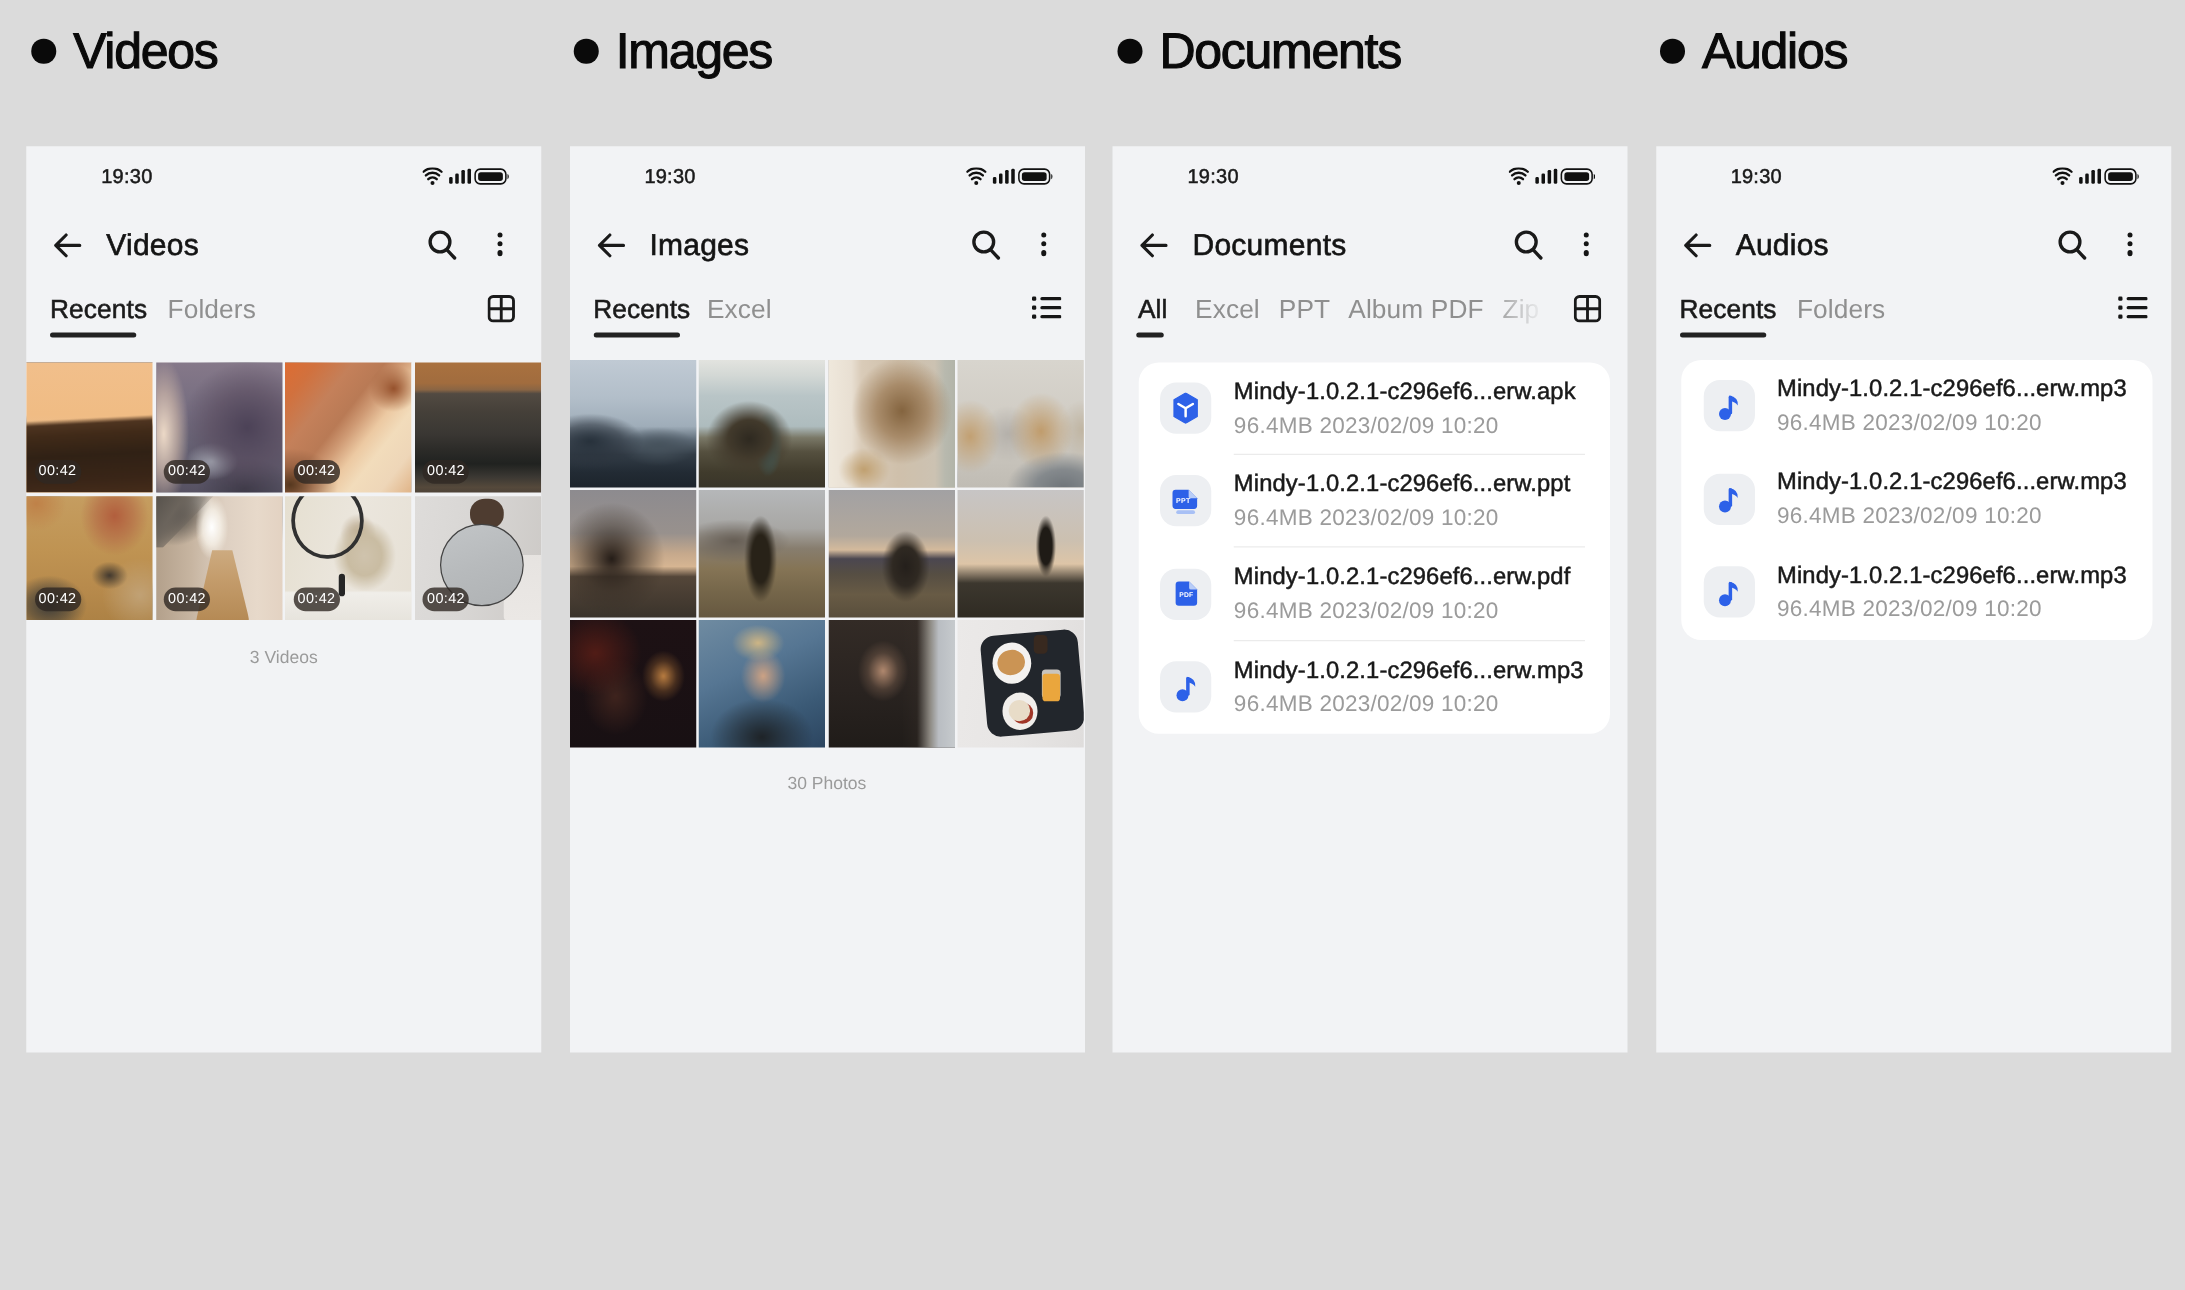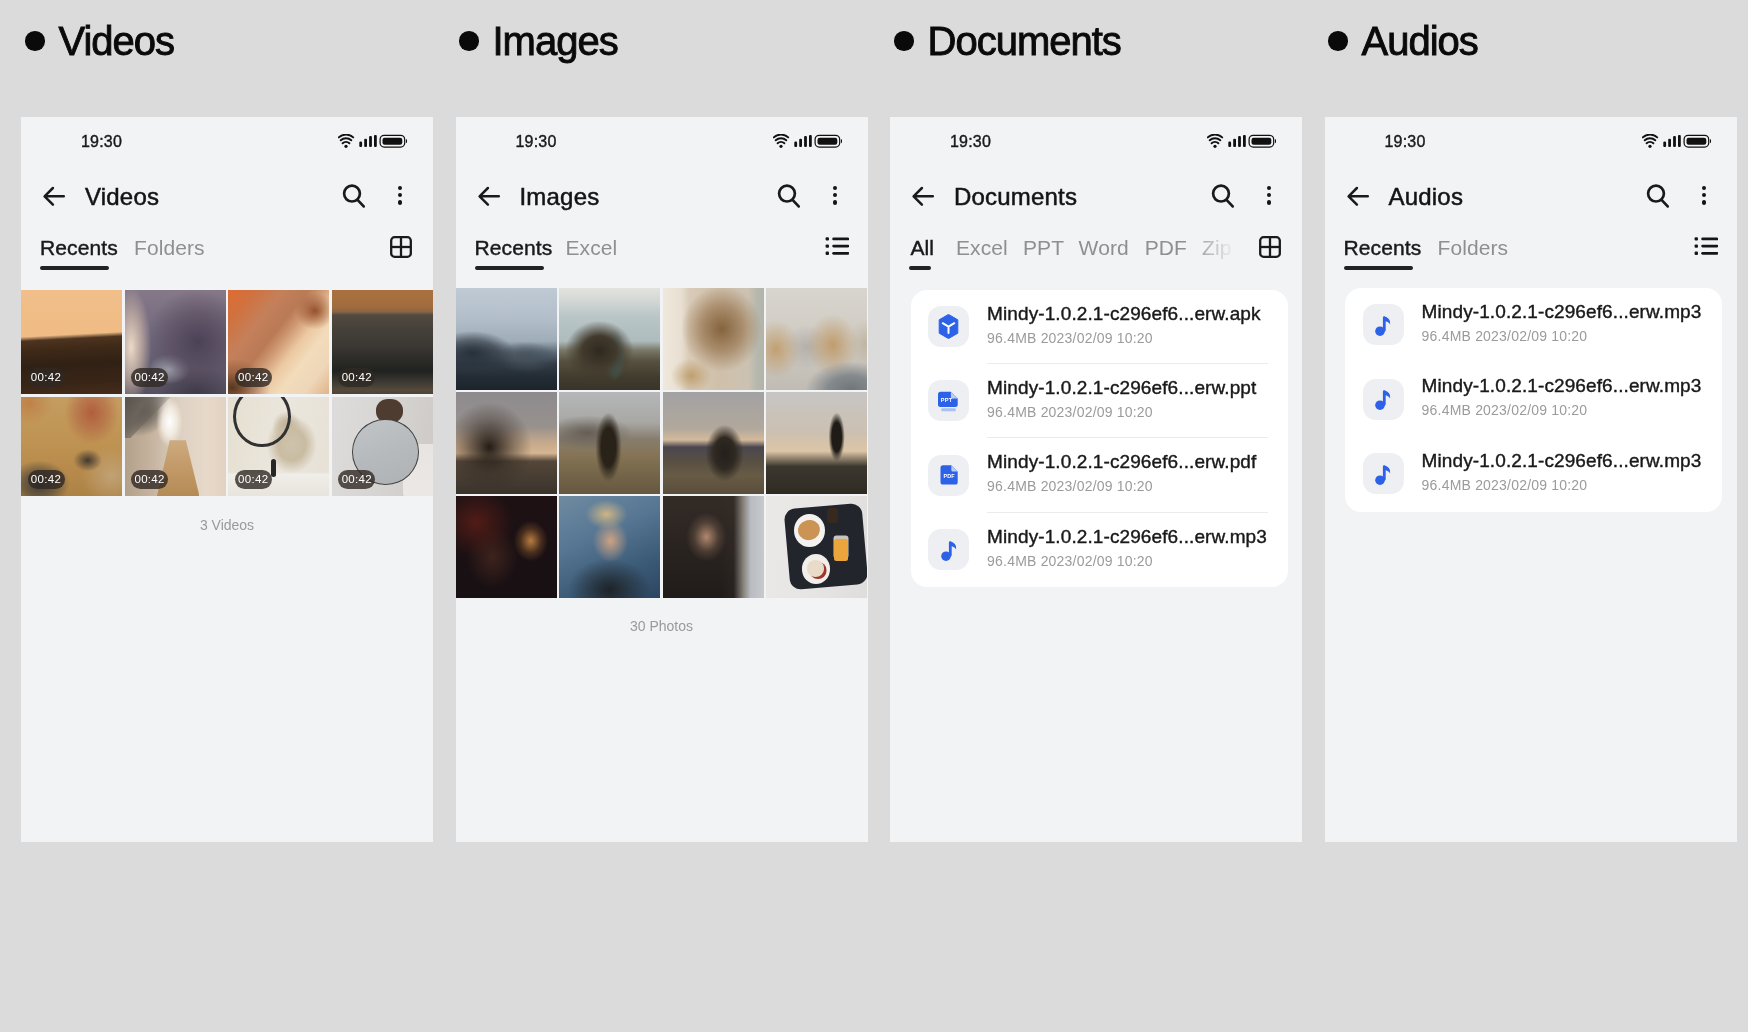--- a/index.html
+++ b/index.html
@@ -30,21 +30,21 @@
   .tile { position:absolute; width:101.2px; overflow:hidden; }
   .c0{left:0} .c1{left:103.6px} .c2{left:207.2px} .c3{left:310.8px}
   .badge { position:absolute; left:6.5px; bottom:7px; width:37px; height:19.5px; border-radius:10px; background:rgba(47,40,35,0.8); color:#fff; font-size:11.5px; display:flex; align-items:center; justify-content:center; letter-spacing:0.3px; }
   .count { position:absolute; width:100%; text-align:center; font-size:14px; color:#9a9a9a; }
 
   
   .card { position:absolute; left:20.6px; width:377px; background:#fff; border-radius:16px; }
   .item { position:relative; height:74.4px; }
   .fic { position:absolute; left:17.5px; top:16.5px; width:41px; height:41px; border-radius:13px; background:#edeff2; display:flex; align-items:center; justify-content:center; }
   .ftitle { position:absolute; left:76.5px; top:13px; font-size:19px; color:#191919; -webkit-text-stroke:0.4px #191919; letter-spacing:0.1px; white-space:nowrap; }
-  .fsub { position:absolute; left:76.5px; top:40px; font-size:14px; color:#9b9b9b; letter-spacing:0.2px; white-space:nowrap; }
+  .fsub { position:absolute; left:76.5px; top:40px; font-size:18px; color:#9b9b9b; letter-spacing:0.2px; white-space:nowrap; }
   .divd { position:absolute; left:76.5px; right:20px; bottom:0; height:1px; background:#ebebeb; }
 
   
   .v1{background:
     linear-gradient(177deg, rgba(0,0,0,0) 43%, #4e3420 47%, #402a18 55%, #302115 70%, #392517 88%, #452c1a 100%),
     linear-gradient(to bottom, #f1bf8b 0%, #f0bc84 40%, #eebd89 48%, #e9b67c 100%);}
   .v2{background:
     radial-gradient(20% 58% at 6% 55%, #ecd9c7 0%, #d9c0ae99 55%, rgba(217,192,174,0) 100%),
     radial-gradient(52% 50% at 72% 50%, #4c4257 0%, #57495c99 55%, rgba(87,73,92,0) 100%),
     radial-gradient(26% 18% at 44% 76%, #b4bbc4 0%, rgba(180,187,196,0) 80%),
@@ -309,21 +309,21 @@
       <line x1="17" y1="18.3" x2="22.7" y2="24.4" stroke="#1a1a1a" stroke-width="2.7" stroke-linecap="round"></line>
     </svg>
   <div class="kebab">
       <i></i>
       <i></i>
       <i></i>
     </div>
   <span class="tab on" style="left:20.4px">All</span>
   <span class="tab" style="left:66px">Excel</span>
   <span class="tab" style="left:133px">PPT</span>
-  <span class="tab" style="left:188.6px">Word</span>
+  <span class="tab" style="left:188.6px">Album</span>
   <span class="tab" style="left:254.7px">PDF</span>
   <span class="tab" style="left:312px">Zip</span>
   <div class="fadeout"></div>
   <div class="underline" style="left:19.2px; width:22px"></div>
   <svg class="gridicon" width="22" height="22" viewBox="0 0 22 22">
       <rect x="1.2" y="1.2" width="19.6" height="19.6" rx="3.4" fill="none" stroke="#1a1a1a" stroke-width="2.3"></rect>
       <line x1="11" y1="1.2" x2="11" y2="20.8" stroke="#1a1a1a" stroke-width="2.3"></line>
       <line x1="1.2" y1="11" x2="20.8" y2="11" stroke="#1a1a1a" stroke-width="2.3"></line>
     </svg>
   <div class="card" style="top:172.5px; height:297.6px">

